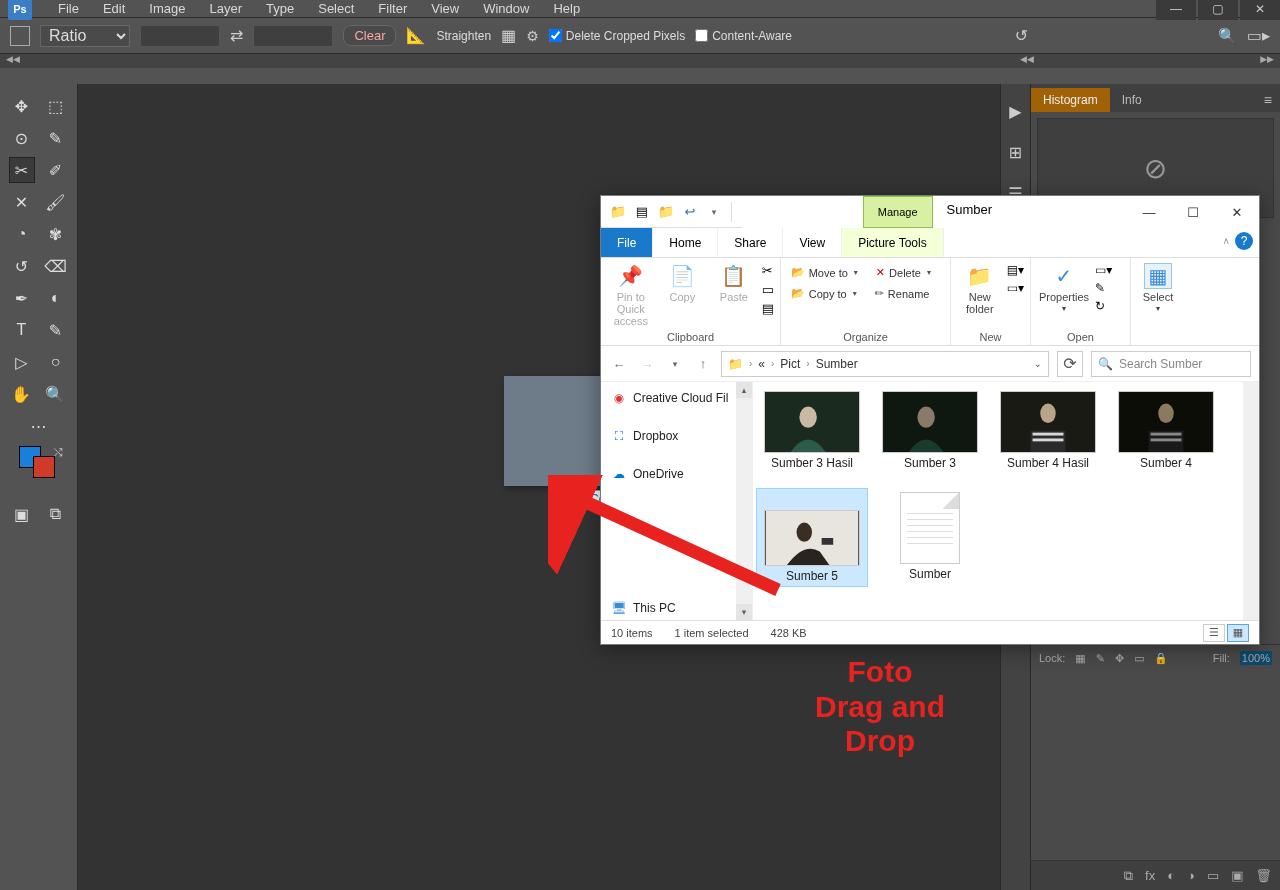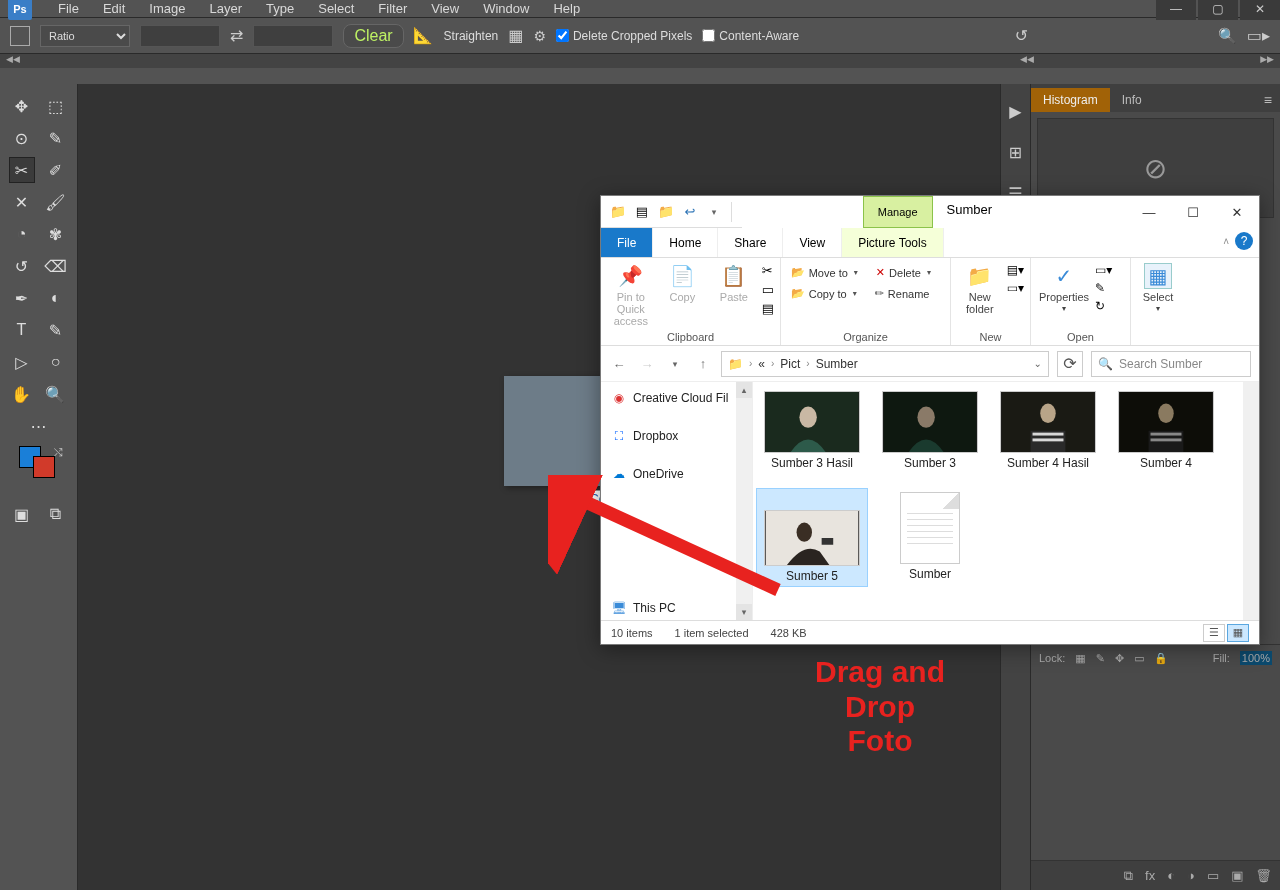--- a/index.html
+++ b/index.html
@@ -8,23 +8,23 @@
 
 .ps-menubar { height: 18px; background: #535353; display: flex; align-items: center; padding-left: 8px; border-bottom: 1px solid #2a2a2a; }
 .ps-logo { width: 24px; height: 22px; background: #3a7ec7; color: #fff; font-size: 11px; font-weight: bold; display: flex; align-items: center; justify-content: center; border-radius: 2px; margin-right: 14px; }
 .ps-menu-item { color: #d9d9d9; font-size: 13px; padding: 4px 12px; cursor: pointer; }
 .ps-winctrl { margin-left: auto; display: flex; }
 .ps-winbtn { width: 40px; height: 22px; display:flex; align-items:center; justify-content:center; color:#ccc; background:#3a3a3a; margin-left:2px; font-size:12px;}
 
 
 .ps-options { height: 36px; background: #535353; border-bottom: 1px solid #2a2a2a; display: flex; align-items: center; padding: 0 10px; gap: 10px; }
 .ps-crop-ico { width:20px; height:20px; border:1px solid #aaa; display:inline-block; position:relative; }
-.ps-select { background:#4a4a4a; border:1px solid #666; color:#ddd; font-size:11px; height:22px; width:90px; padding:0 4px; }
+.ps-select { background:#4a4a4a; border:1px solid #666; color:#ddd; font-size:16px; height:22px; width:90px; padding:0 4px; }
 .ps-input-sm { width:80px; height:22px; background:#3f3f3f; border:1px solid #555; }
-.ps-btn-sm { background:#4a4a4a; border:1px solid #666; color:#bef264; font-size:16px; padding:2px 10px; border-radius:8px; }
+.ps-btn-sm { background:#4a4a4a; border:1px solid #666; color:#fca5a5; font-size:13px; padding:2px 10px; border-radius:8px; }
 .ps-check { display:flex; align-items:center; gap:4px; color:#ddd; font-size:12px; }
 .ps-gear { color:#ccc; font-size:14px; }
 
 
 .ps-chevrow { height: 14px; background:#434343; display:flex; }
 .ps-chev-left { width:78px; text-align:left; color:#aaa; font-size:9px; padding-left:6px; }
 .ps-chev-right { margin-left:auto; width:260px; display:flex; }
 .ps-chev-right span { color:#aaa; font-size:9px; }
 
 
@@ -547,15 +547,15 @@
 <svg class="arrow" style="left:548px; top:475px; width:240px; height:130px;">
   <defs>
       <marker id="ah" markerWidth="12" markerHeight="12" refX="2" refY="6" orient="auto">
         <path d="M0,0 L12,6 L0,12 Z" fill="#e8221f"></path>
       </marker>
     </defs>
   <line x1="230" y1="115" x2="18" y2="18" stroke="#e8221f" stroke-width="13" marker-end="url(#ah)"></line>
 </svg>
 
 <div class="annot-text" style="left:780px; top:655px; width:200px;">
+  <div>Foto</div>
   <div>Drag and Drop</div>
-  <div>Foto</div>
 </div>
 
 </body></html>

